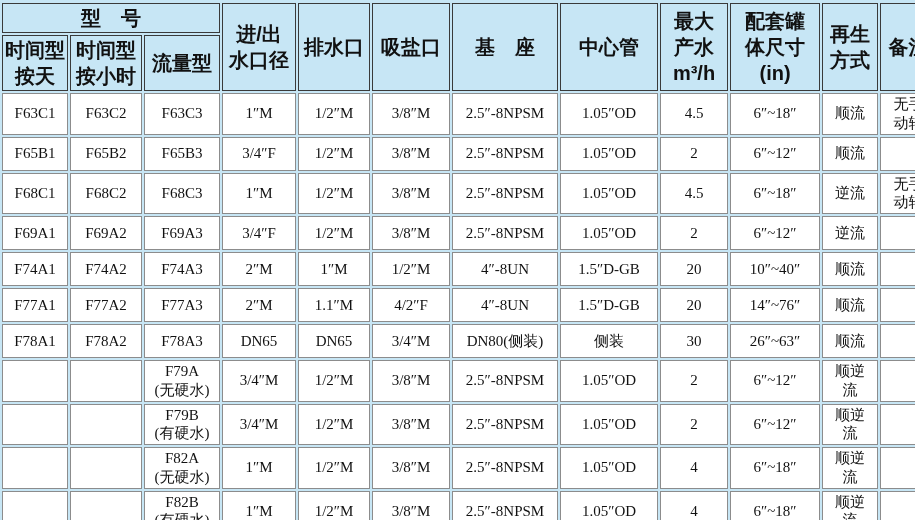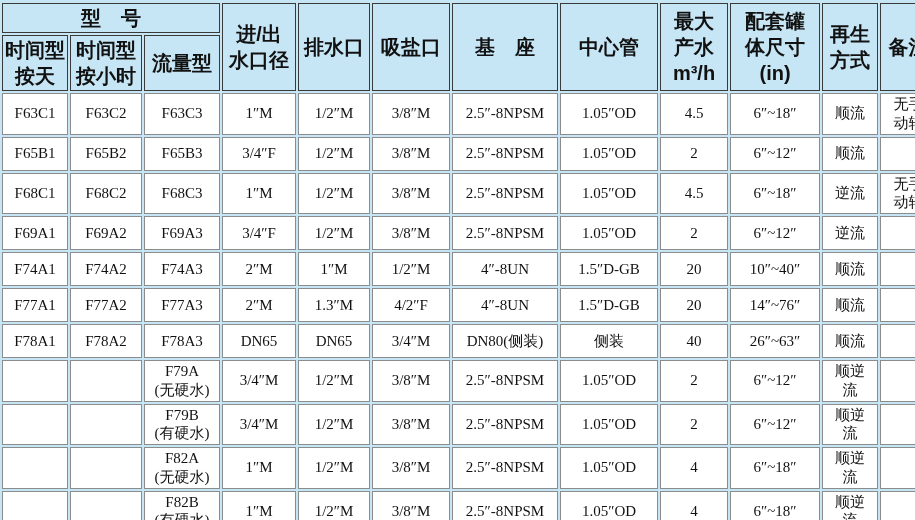--- a/index.html
+++ b/index.html
@@ -182,39 +182,39 @@
           <td>20</td>
           <td>10″~40″</td>
           <td>顺流</td>
           <td></td>
         </tr>
         <tr>
           <td>F77A1</td>
           <td>F77A2</td>
           <td>F77A3</td>
           <td>2″M</td>
-          <td>1.3″M</td>
+          <td>1.1″M</td>
           <td>4/2″F</td>
           <td>4″-8UN</td>
           <td>1.5″D-GB</td>
           <td>20</td>
           <td>14″~76″</td>
           <td>顺流</td>
           <td></td>
         </tr>
         <tr>
           <td>F78A1</td>
           <td>F78A2</td>
           <td>F78A3</td>
           <td>DN65</td>
           <td>DN65</td>
           <td>3/4″M</td>
           <td>DN80(侧装)</td>
           <td>侧装</td>
-          <td>40</td>
+          <td>30</td>
           <td>26″~63″</td>
           <td>顺流</td>
           <td></td>
         </tr>
         <tr>
           <td></td>
           <td></td>
           <td>F79A
 (无硬水)</td>
           <td>3/4″M</td>

